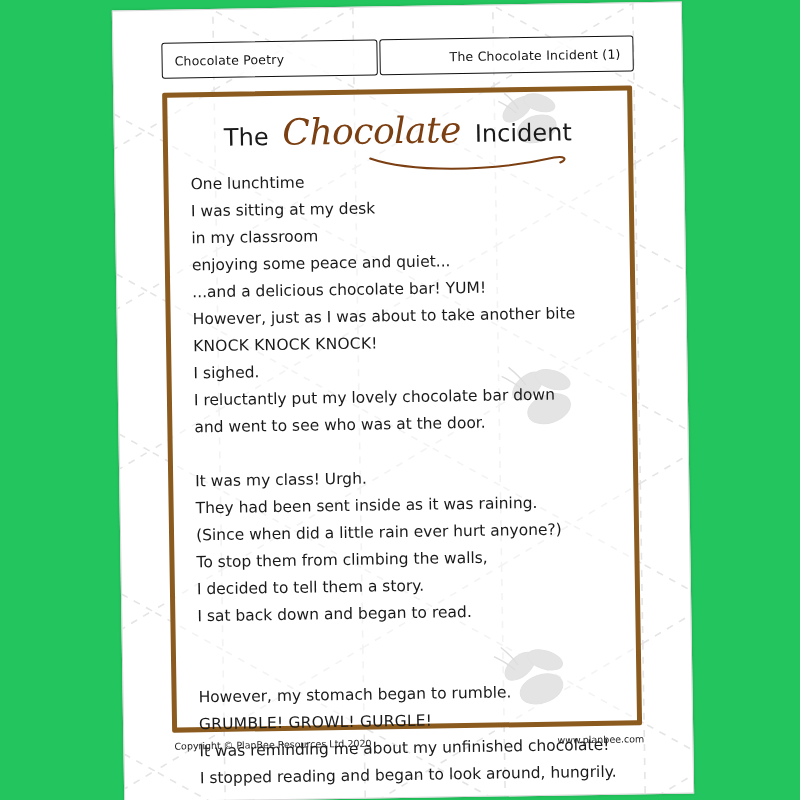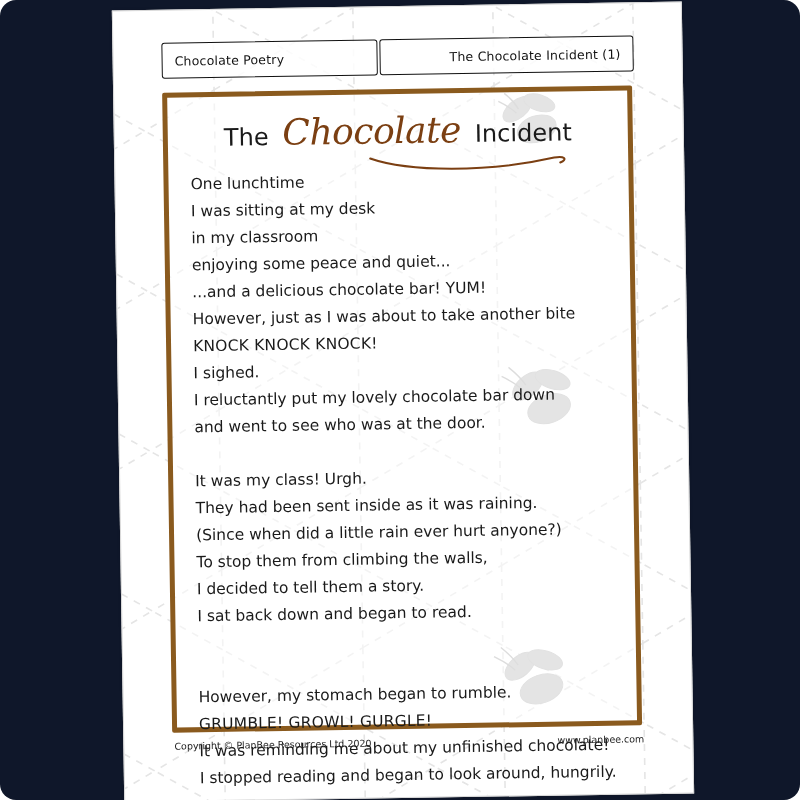--- a/index.html
+++ b/index.html
@@ -11,22 +11,21 @@
     height: 800px;
     background: #ffffff;
     font-family: "DejaVu Sans", sans-serif;
     overflow: hidden;
   }
 
   #page {
     position: relative;
     width: 800px;
     height: 800px;
-    background: #0f172a;
-    border-radius: 16px;
+    background: #22c55e;
   }
 
   
   #sheet {
     position: absolute;
     left: 118px;
     top: 6px;
     width: 568px;
     height: 790px;
     background: #ffffff;

